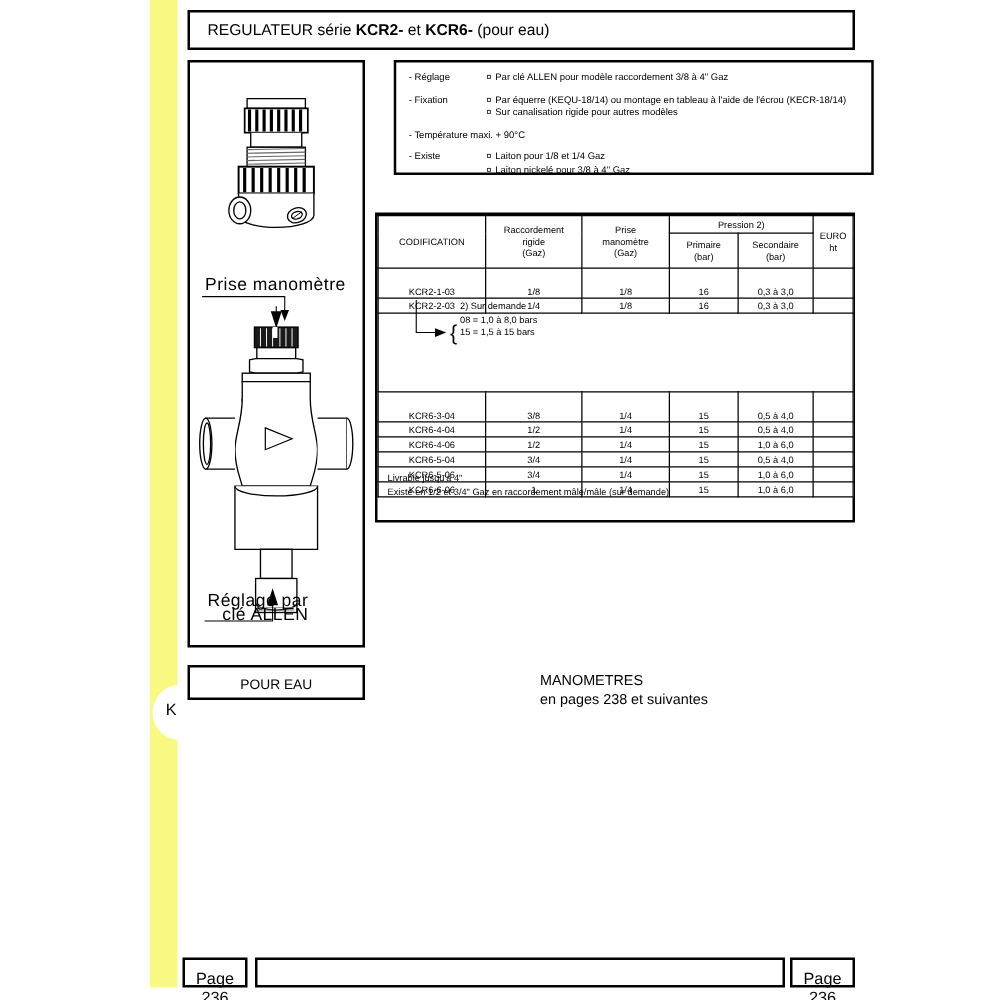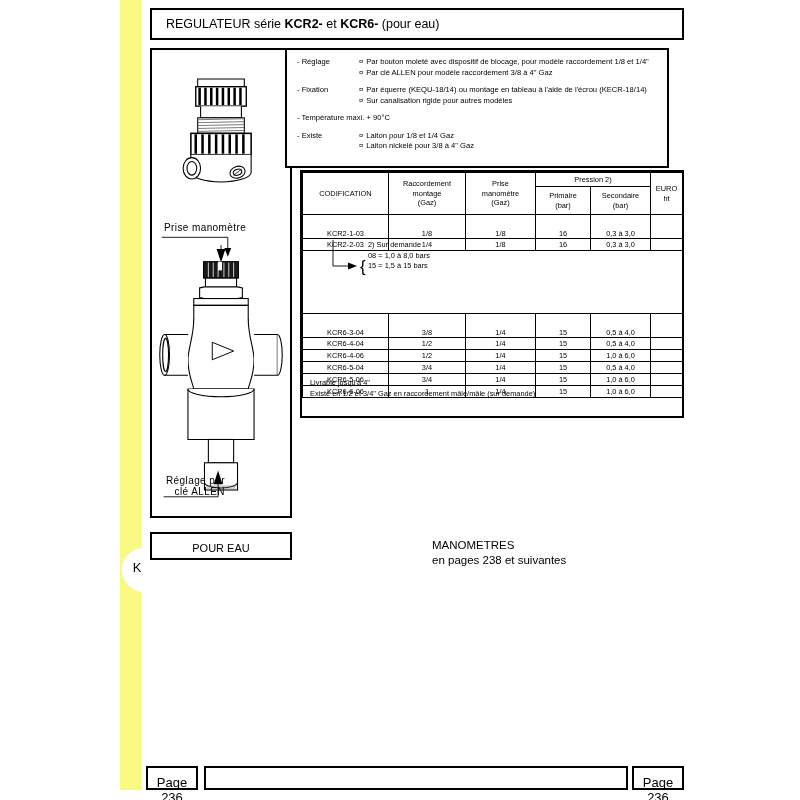--- a/index.html
+++ b/index.html
@@ -82,34 +82,34 @@
     height: 470px;
   }
   .draw-svg {
     position: absolute;
     left: 0; top: 0;
     width: 100%;
     height: 100%;
   }
   .callout {
     position: absolute;
-    font-size: 10px;
+    font-size: 14px;
     line-height: 11px;
     letter-spacing: 0.4px;
     white-space: nowrap;
   }
   .callout-top { left: 12px; top: 172px; }
   .callout-bot { left: 14px; top: 425px; text-align: right; }
 
   
   .spec-box {
-    left: 285px;
+    left: 315px;
     top: 48px;
     width: 384px;
-    height: 120px;
+    height: 92px;
   }
   .spec-list {
     position: absolute;
     left: 10px;
     top: 7px;
     right: 6px;
   }
   .spec-row {
     display: flex;
     margin-bottom: 7px;
@@ -380,21 +380,20 @@
     <div class="callout callout-top">Prise  manomètre</div>
     <div class="callout callout-bot"><span>Réglage par</span><br><span>clé ALLEN</span></div>
   </div>
 
   <div class="box spec-box">
     <div class="spec-list">
 
       <div class="spec-row">
         <div class="spec-key">- Réglage</div>
         <div class="spec-vals">
-          <div class="spec-val"><span class="bul">¤</span><span>Par bouton moleté avec dispositif de blocage, pour modèle raccordement 1/8 et 1/4"</span></div>
           <div class="spec-val"><span class="bul">¤</span><span>Par clé ALLEN pour modèle raccordement 3/8 à 4" Gaz</span></div>
         </div>
       </div>
 
       <div class="spec-row">
         <div class="spec-key">- Fixation</div>
         <div class="spec-vals">
           <div class="spec-val"><span class="bul">¤</span><span>Par équerre (KEQU-18/14) ou montage en tableau à l'aide de l'écrou (KECR-18/14)</span></div>
           <div class="spec-val"><span class="bul">¤</span><span>Sur canalisation rigide pour autres modèles</span></div>
         </div>
@@ -421,21 +420,21 @@
         <col class="c1">
           <col class="c2">
           <col class="c3">
           <col class="c4">
           <col class="c5">
           <col class="c6">
       </colgroup>
       <thead>
         <tr>
           <th class="hdr-cell" rowspan="2">CODIFICATION</th>
-          <th class="hdr-cell" rowspan="2"><span>Raccordement</span><br><span>montage</span><br><span>(Gaz)</span></th>
+          <th class="hdr-cell" rowspan="2"><span>Raccordement</span><br><span>rigide</span><br><span>(Gaz)</span></th>
           <th class="hdr-cell" rowspan="2"><span>Prise</span><br><span>manomètre</span><br><span>(Gaz)</span></th>
           <th class="hdr-span" colspan="2">Pression 2)</th>
           <th class="hdr-cell" rowspan="2"><span>EURO</span><br><span>ht</span></th>
         </tr>
         <tr>
           <th class="hdr-sub"><span>Primaire</span><br><span>(bar)</span></th>
           <th class="hdr-sub"><span>Secondaire</span><br><span>(bar)</span></th>
         </tr>
       </thead>
       <tbody>

